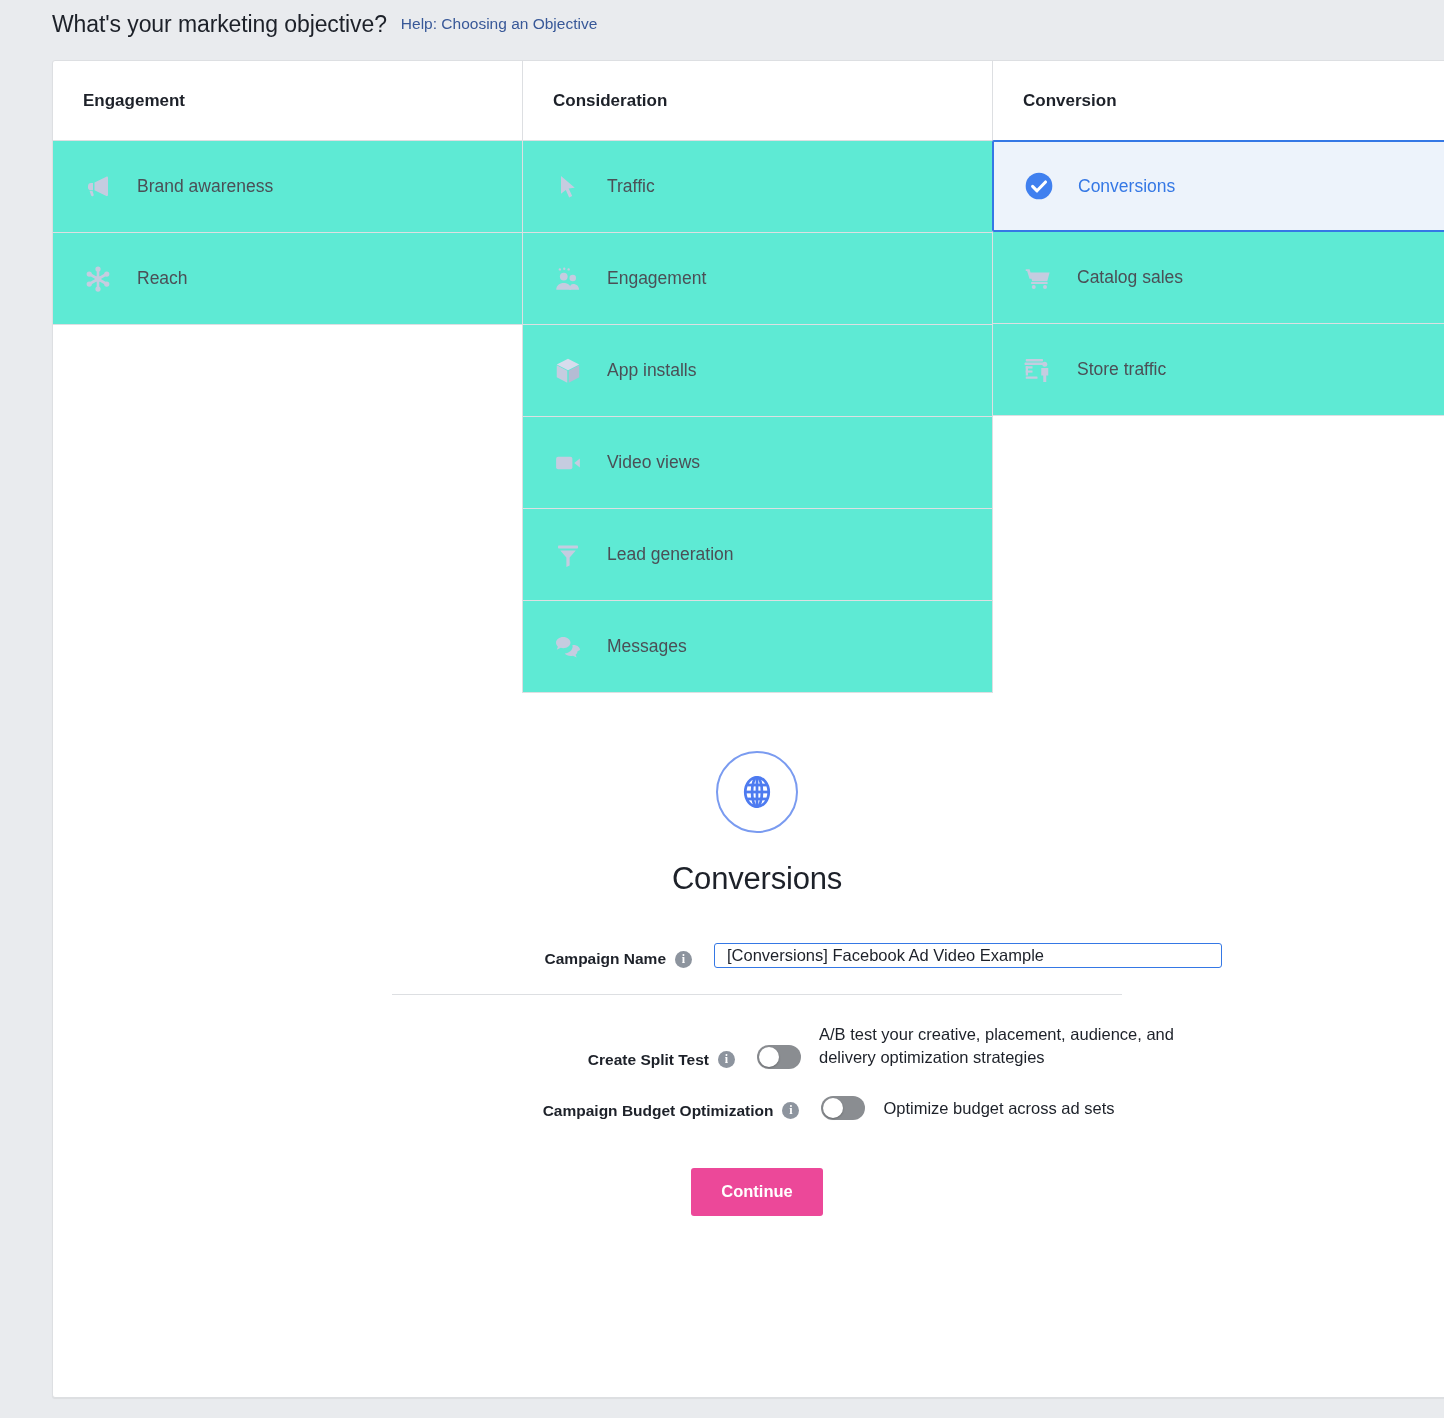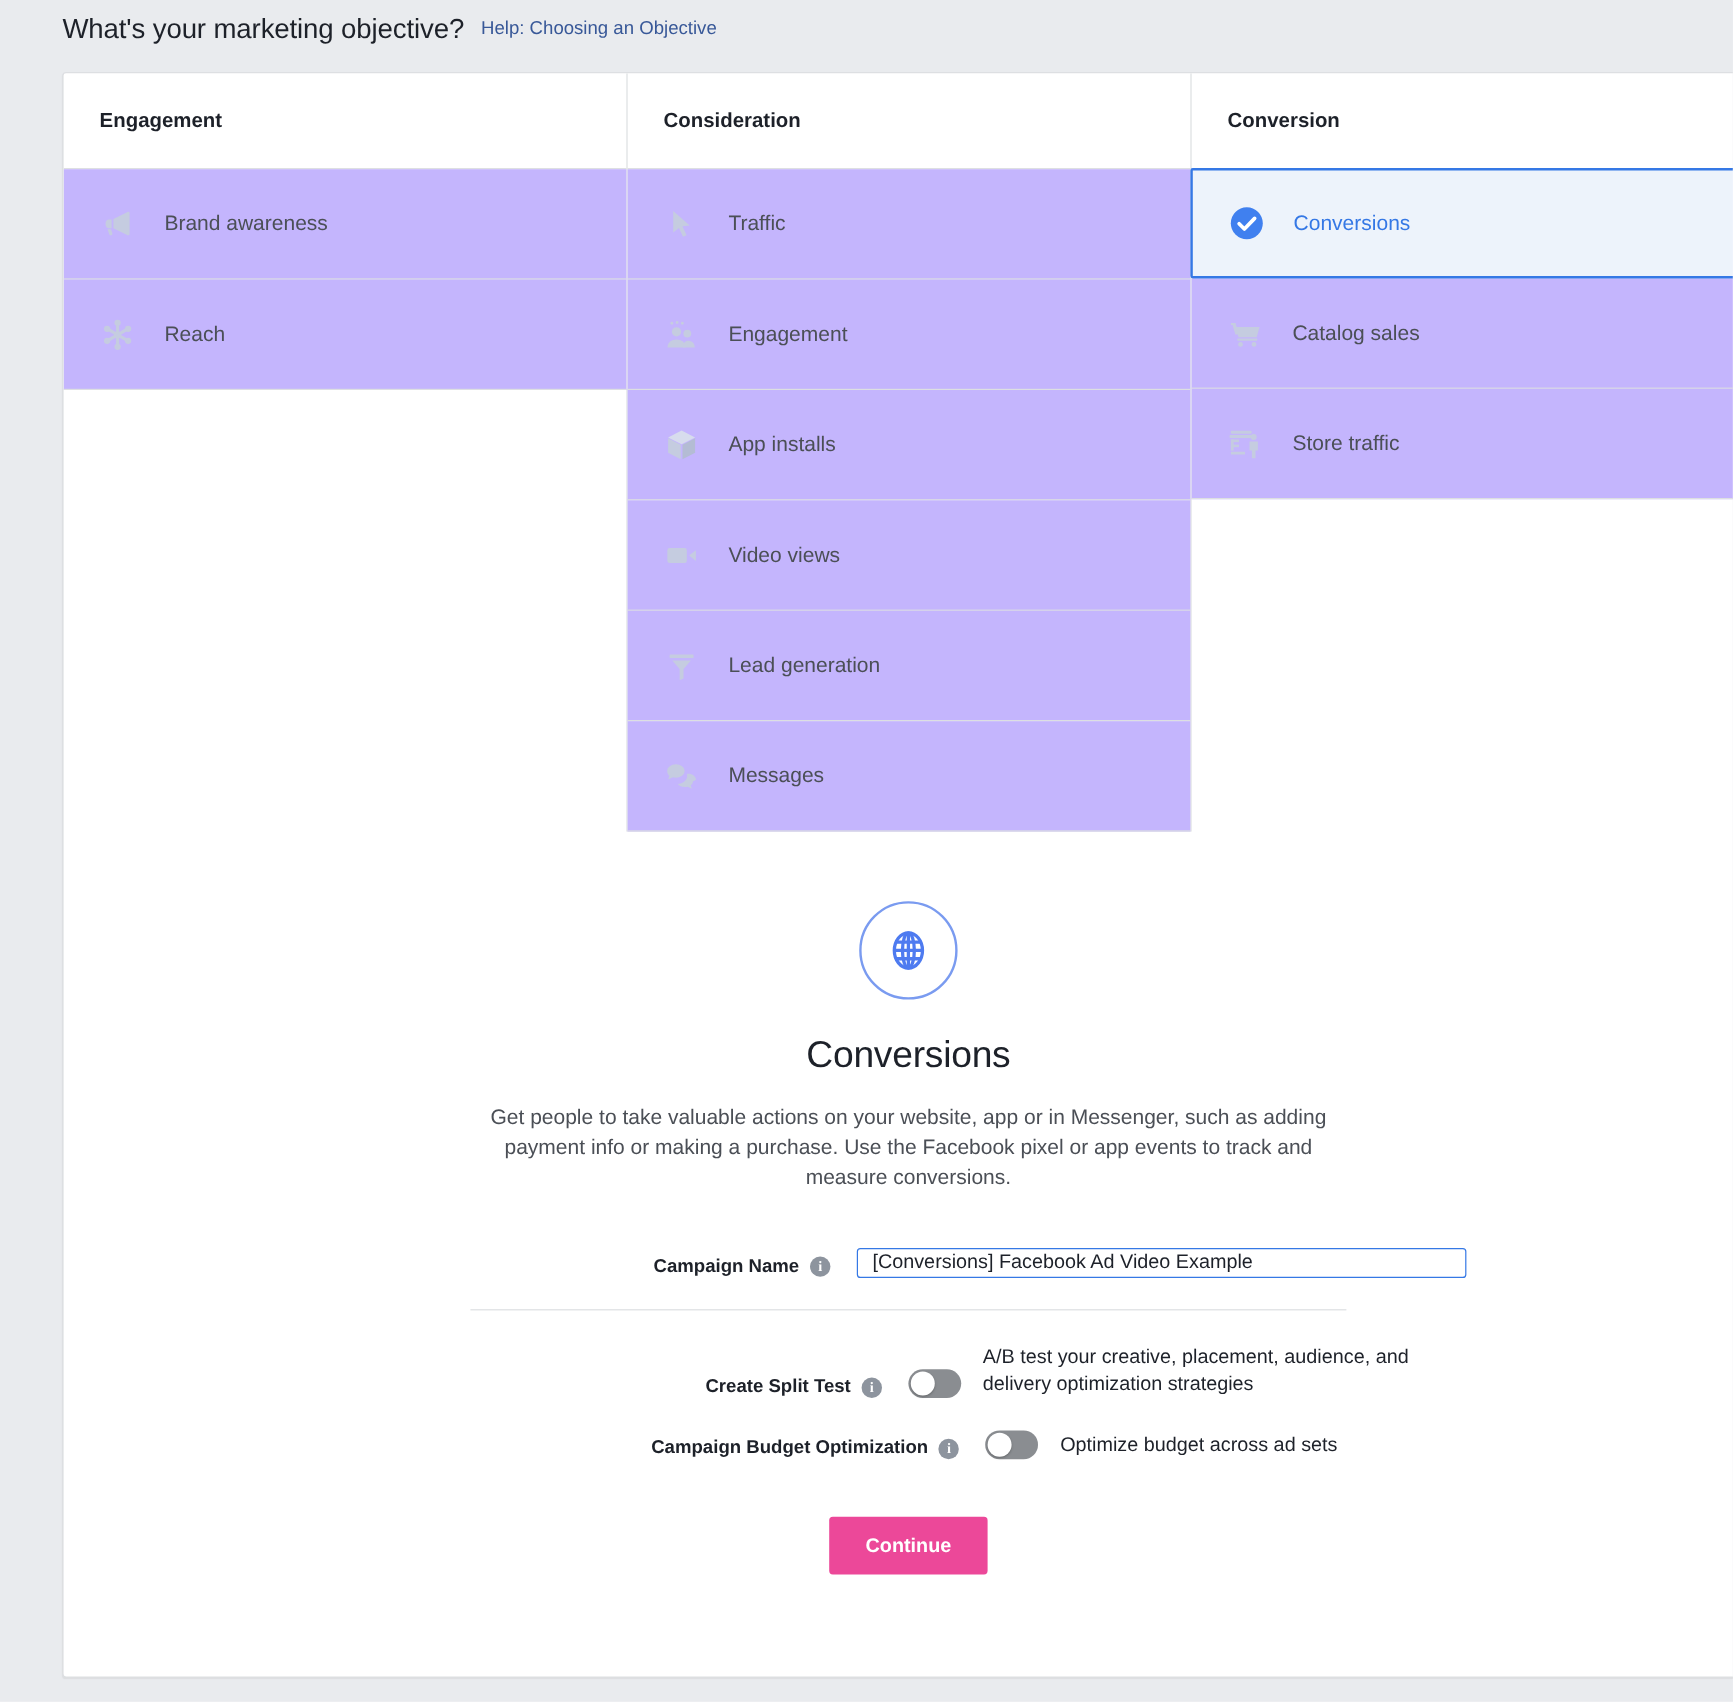--- a/index.html
+++ b/index.html
@@ -51,21 +51,21 @@
     border-bottom: 1px solid #dddfe2;
   }
 
   .tile {
     position: relative;
     height: 92px;
     display: flex; align-items: center;
     padding-left: 28px;
     border-bottom: 1px solid #dddfe2;
     cursor: pointer;
-    background: #c4b5fd;
+    background: #5eead4;
   }
   .tile.selected {
     background: #edf3fb;
     border: 2px solid #3578e5;
     border-radius: 2px;
     margin: -1px 0 0 -1px;
     padding-left: 28px;
     z-index: 3;
   }
   .tile .ico {
@@ -336,21 +336,20 @@
         <svg width="44" height="44" viewBox="0 0 24 24" fill="none" stroke="#4e7bf0" stroke-width="1.5">
           <ellipse cx="12" cy="12" rx="6.4" ry="8"></ellipse>
           <ellipse cx="12" cy="12" rx="2.7" ry="8"></ellipse>
           <line x1="12" y1="4" x2="12" y2="20"></line>
           <line x1="5.7" y1="12" x2="18.3" y2="12"></line>
           <line x1="6.7" y1="8.2" x2="17.3" y2="8.2"></line>
           <line x1="6.7" y1="15.8" x2="17.3" y2="15.8"></line>
         </svg>
       </div>
       <div class="detail-title">Conversions</div>
-      <div class="detail-desc">Get people to take valuable actions on your website, app or in Messenger, such as adding payment info or making a purchase. Use the Facebook pixel or app events to track and measure conversions.</div>
     </div>
 
     <div class="form">
 
       <div class="form-row">
         <div class="form-label">
           <span>Campaign Name</span>
           <i class="info-icon">i</i>
         </div>
         <div class="form-field">

